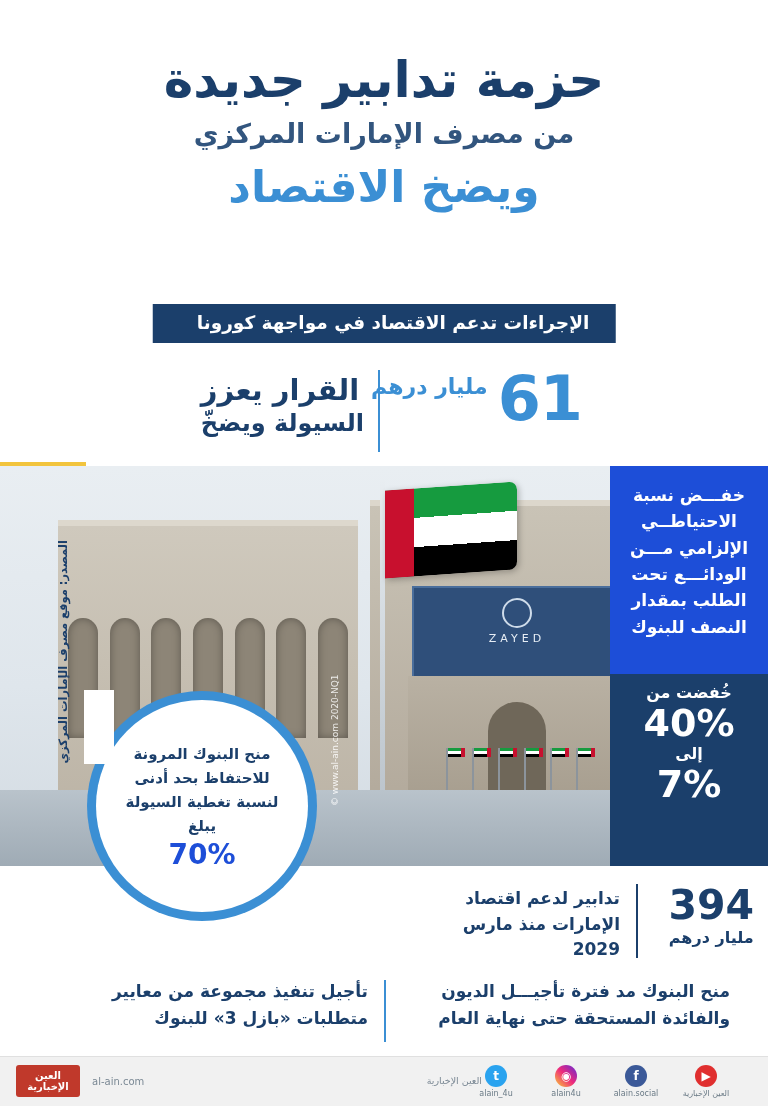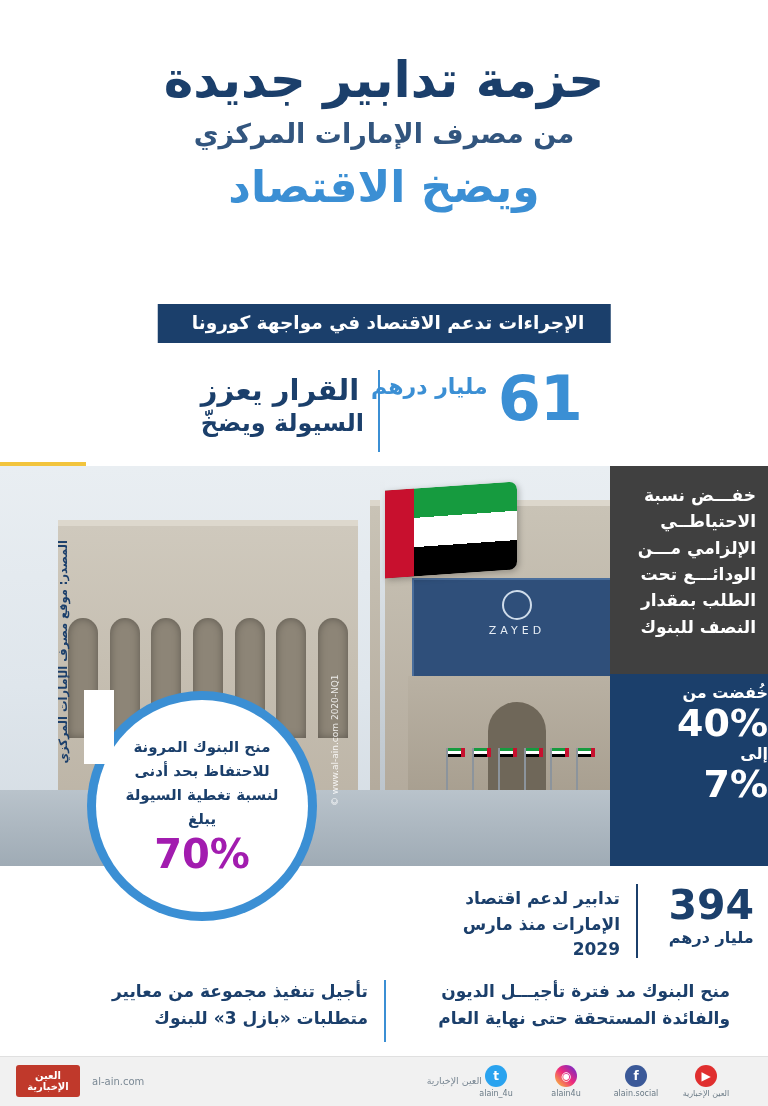--- a/index.html
+++ b/index.html
@@ -50,21 +50,21 @@
 
   .banner {
     position: absolute;
     top: 304px;
     left: 50%;
     transform: translateX(-50%);
     background: #1b3f6b;
     color: #ffffff;
     font-size: 18.5px;
     font-weight: bold;
-    padding: 8px 26px 10px 34px;
+    padding: 8px 26px 10px 44px;
     white-space: nowrap;
     direction: rtl;
   }
 
   
   .row-61 {
     position: absolute;
     top: 368px;
     right: 0;
     left: 0;
@@ -165,21 +165,21 @@
     left: 370px;
     top: 34px;
     width: 370px;
     height: 300px;
     background: linear-gradient(#c9c3b6, #b3aa9c);
     border-top: 6px solid #dcd7cc;
   }
   .center-block {
     position: absolute;
     left: 412px;
-    top: 112px;
+    top: 120px;
     width: 210px;
     height: 104px;
     background: #2f4f7a;
     border: 2px solid #4a6e9c;
   }
   .zayed-text {
     position: absolute;
     left: 0; right: 0;
     top: 44px;
     text-align: center;
@@ -294,24 +294,24 @@
     background: #f2c43d;
   }
 
   
   .panel {
     position: absolute;
     top: 466px;
     right: 0;
     width: 158px;
     height: 400px;
-    background: #404040;
+    background: #1d4ed8;
     color: #ffffff;
     direction: rtl;
-    text-align: right;
+    text-align: center;
   }
   .panel .p-top {
     padding: 16px 12px 0 12px;
     font-size: 17px;
     font-weight: bold;
     line-height: 1.55;
     letter-spacing: 0px;
   }
   .panel .p-bottom {
     position: absolute;
@@ -342,23 +342,23 @@
     text-align: center;
   }
   .donut .dtxt {
     font-size: 15px;
     font-weight: bold;
     color: #1b3f6b;
     line-height: 1.6;
     padding: 0 16px;
   }
   .donut .dnum {
-    font-size: 40px;
-    font-weight: bold;
-    color: #a21caf;
+    font-size: 28px;
+    font-weight: bold;
+    color: #1d4ed8;
   }
   .donut-mask {
     position: absolute;
     left: 84px;
     top: 690px;
     width: 30px;
     height: 74px;
     background: #ffffff;
   }
 

